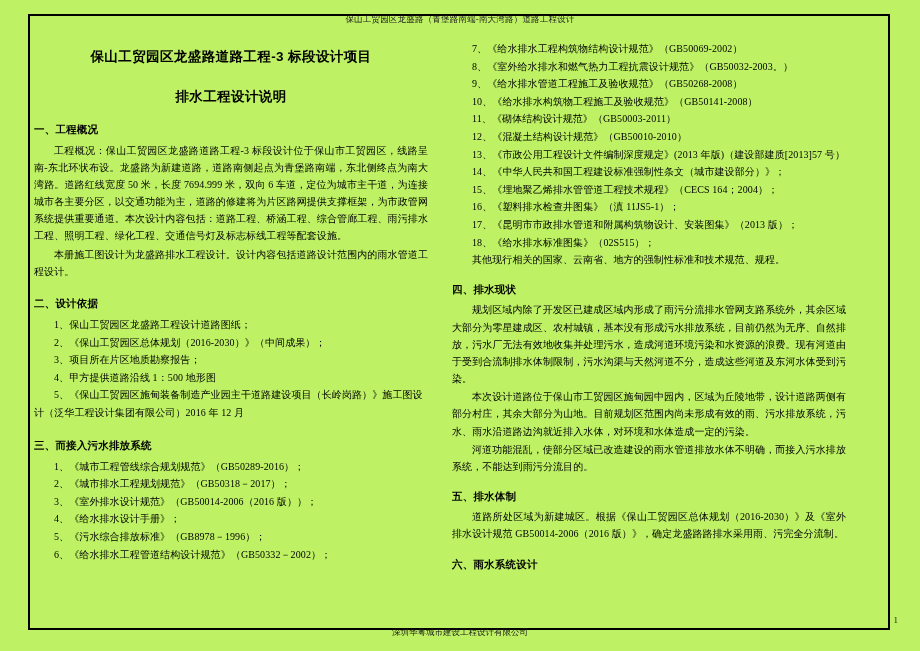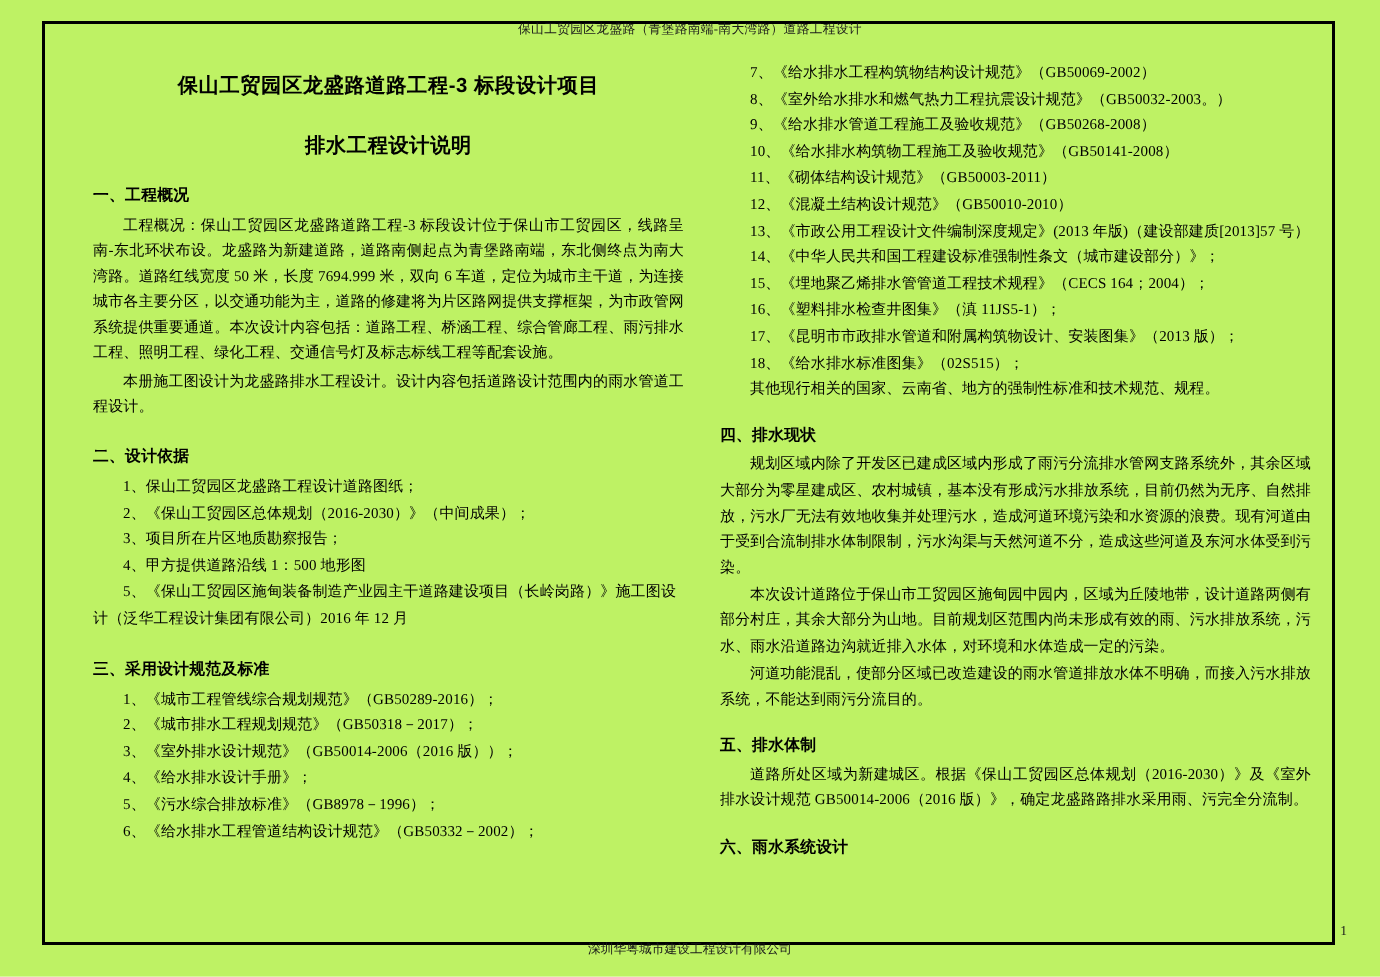--- a/index.html
+++ b/index.html
@@ -67,21 +67,20 @@
 
   
   .columns {
     position: absolute;
     left: 34px;
     top: 32px;
     right: 18px;
     bottom: 36px;
     display: flex;
     gap: 24px;
-    justify-content: center;
   }
   .col {
     width: 394px;
     position: relative;
   }
   .col-right { padding-top: 8px; }
 
   .doc-title {
     text-align: center;
     font-size: 13.5px;
@@ -160,21 +159,21 @@
 
       <div class="sec-heading">二、设计依据</div>
       <ul class="list">
         <li>1、保山工贸园区龙盛路工程设计道路图纸；</li>
         <li>2、《保山工贸园区总体规划（2016-2030）》（中间成果）；</li>
         <li>3、项目所在片区地质勘察报告；</li>
         <li>4、甲方提供道路沿线 1：500 地形图</li>
         <li>5、《保山工贸园区施甸装备制造产业园主干道路建设项目（长岭岗路）》施工图设计（泛华工程设计集团有限公司）2016 年 12 月</li>
       </ul>
 
-      <div class="sec-heading">三、采用设计规范及标准</div>
+      <div class="sec-heading">三、而接入污水排放系统</div>
       <ul class="list">
         <li>1、《城市工程管线综合规划规范》（GB50289-2016）；</li>
         <li>2、《城市排水工程规划规范》（GB50318－2017）；</li>
         <li>3、《室外排水设计规范》（GB50014-2006（2016 版））；</li>
         <li>4、《给水排水设计手册》；</li>
         <li>5、《污水综合排放标准》（GB8978－1996）；</li>
         <li>6、《给水排水工程管道结构设计规范》（GB50332－2002）；</li>
       </ul>
 
     </div>

